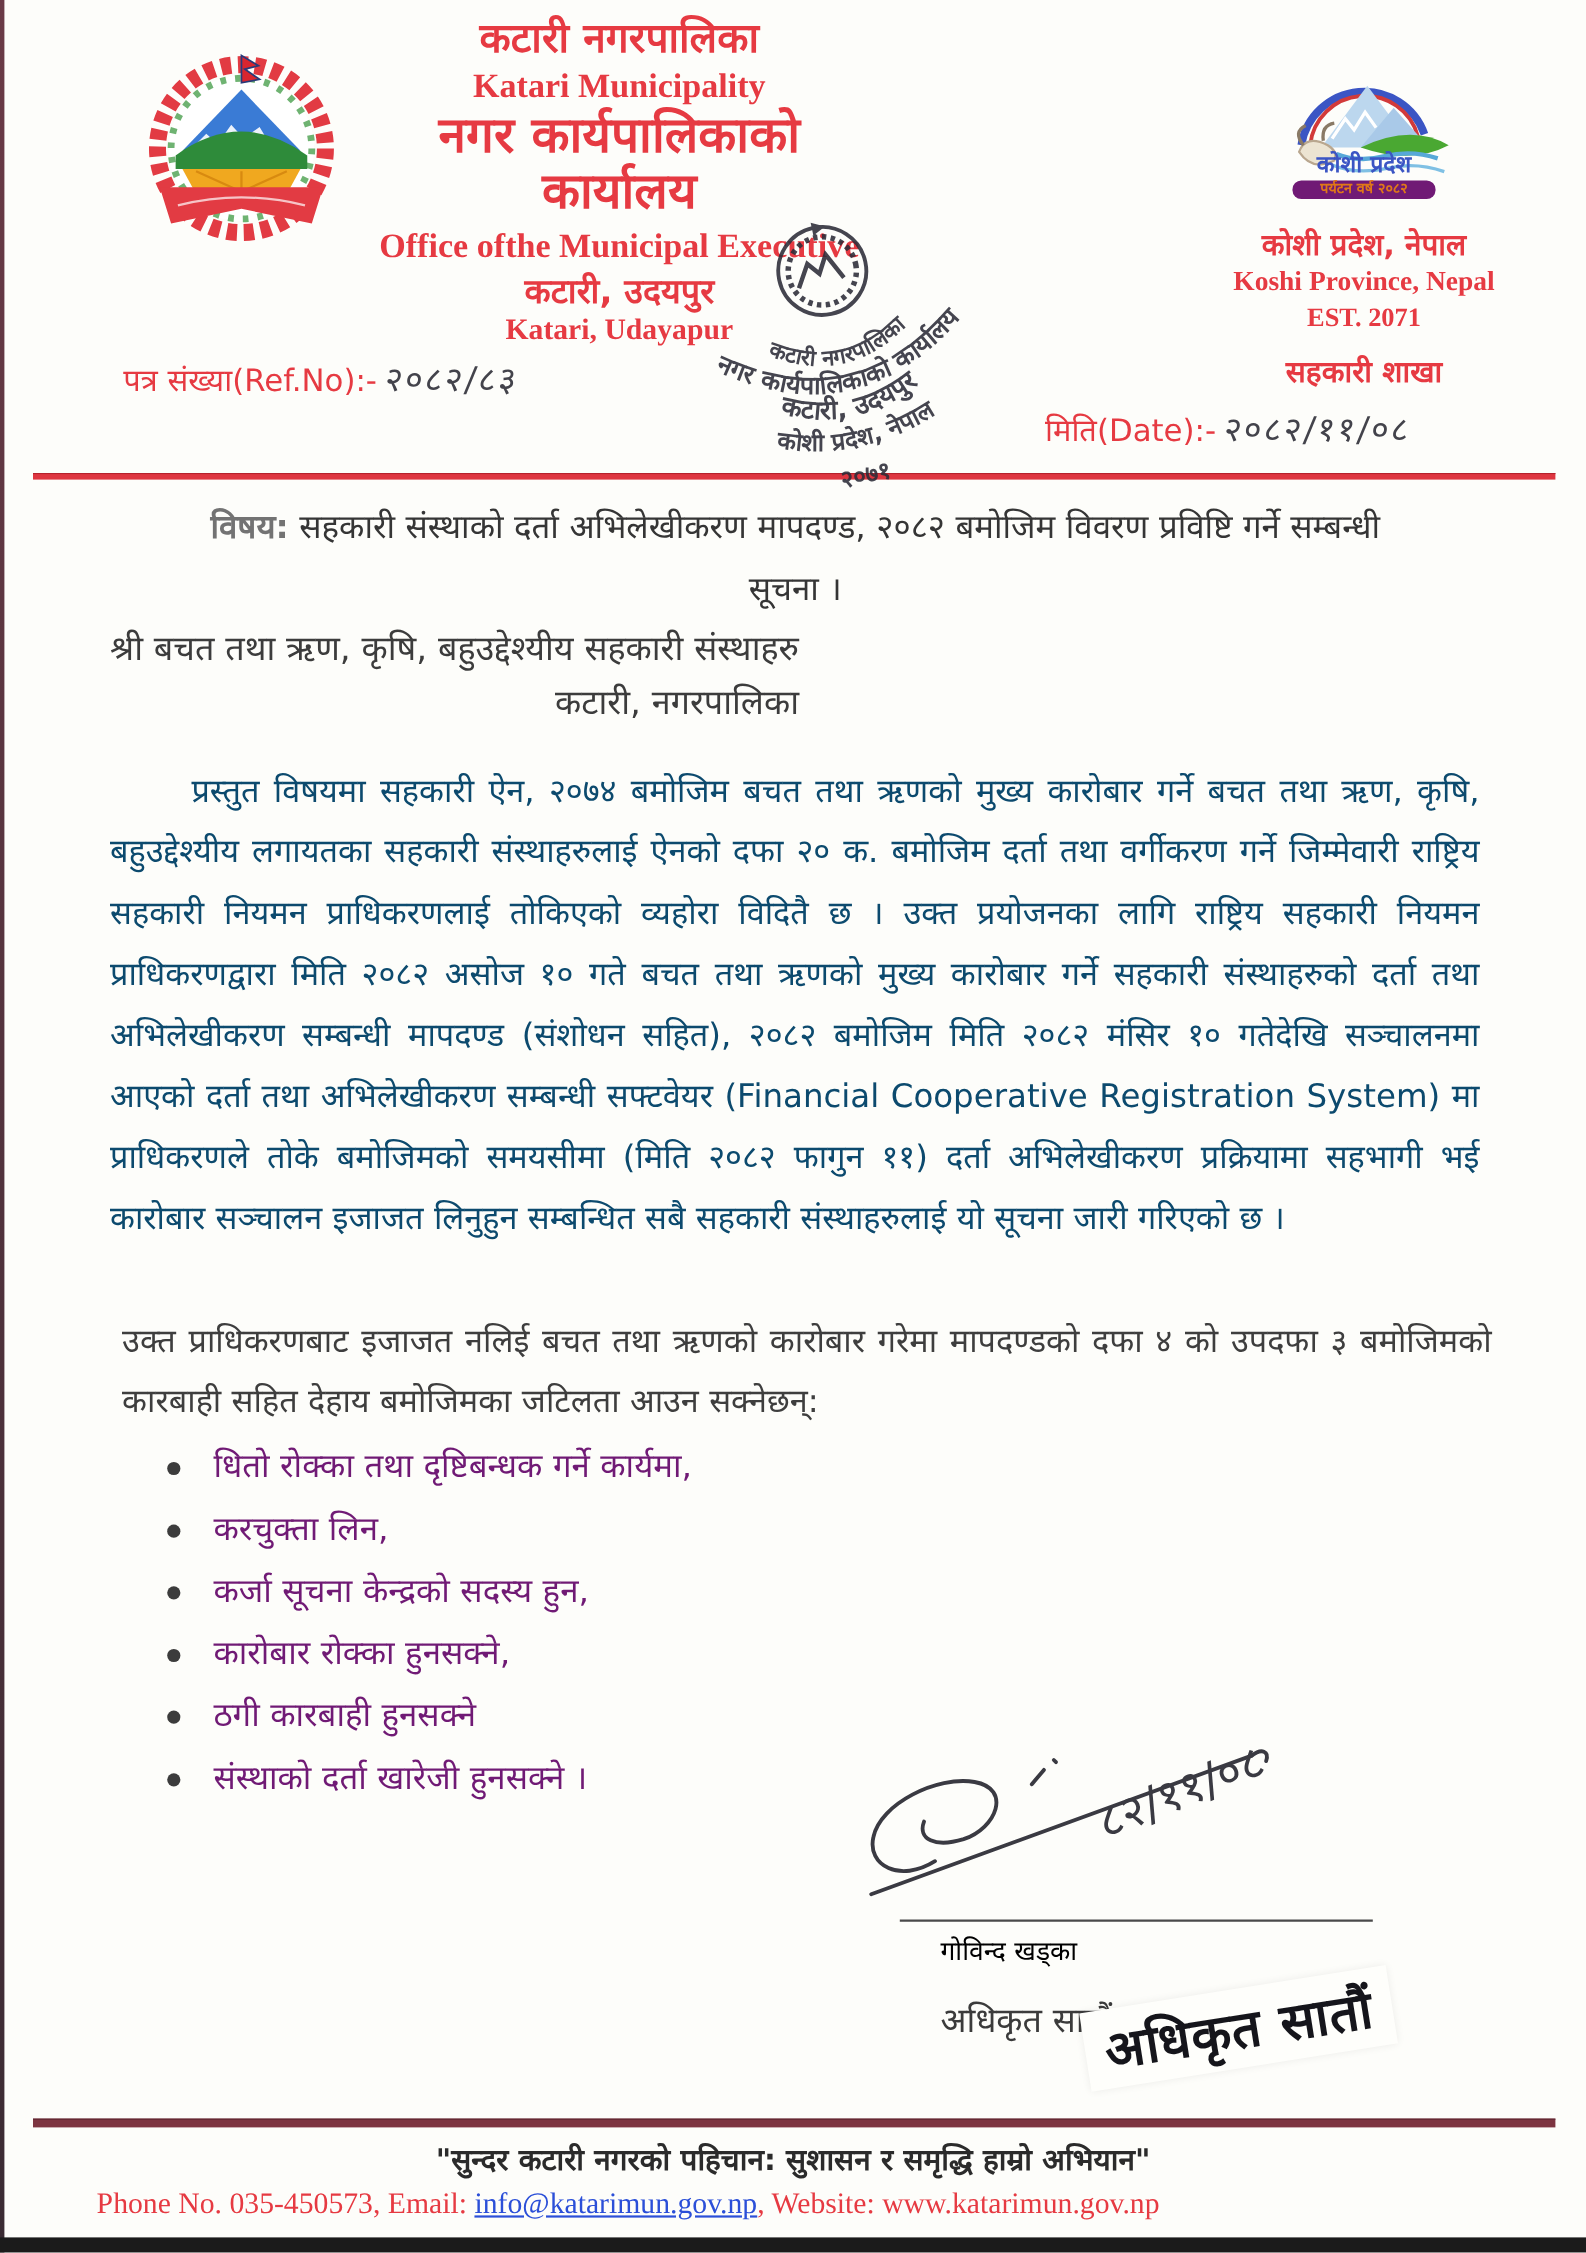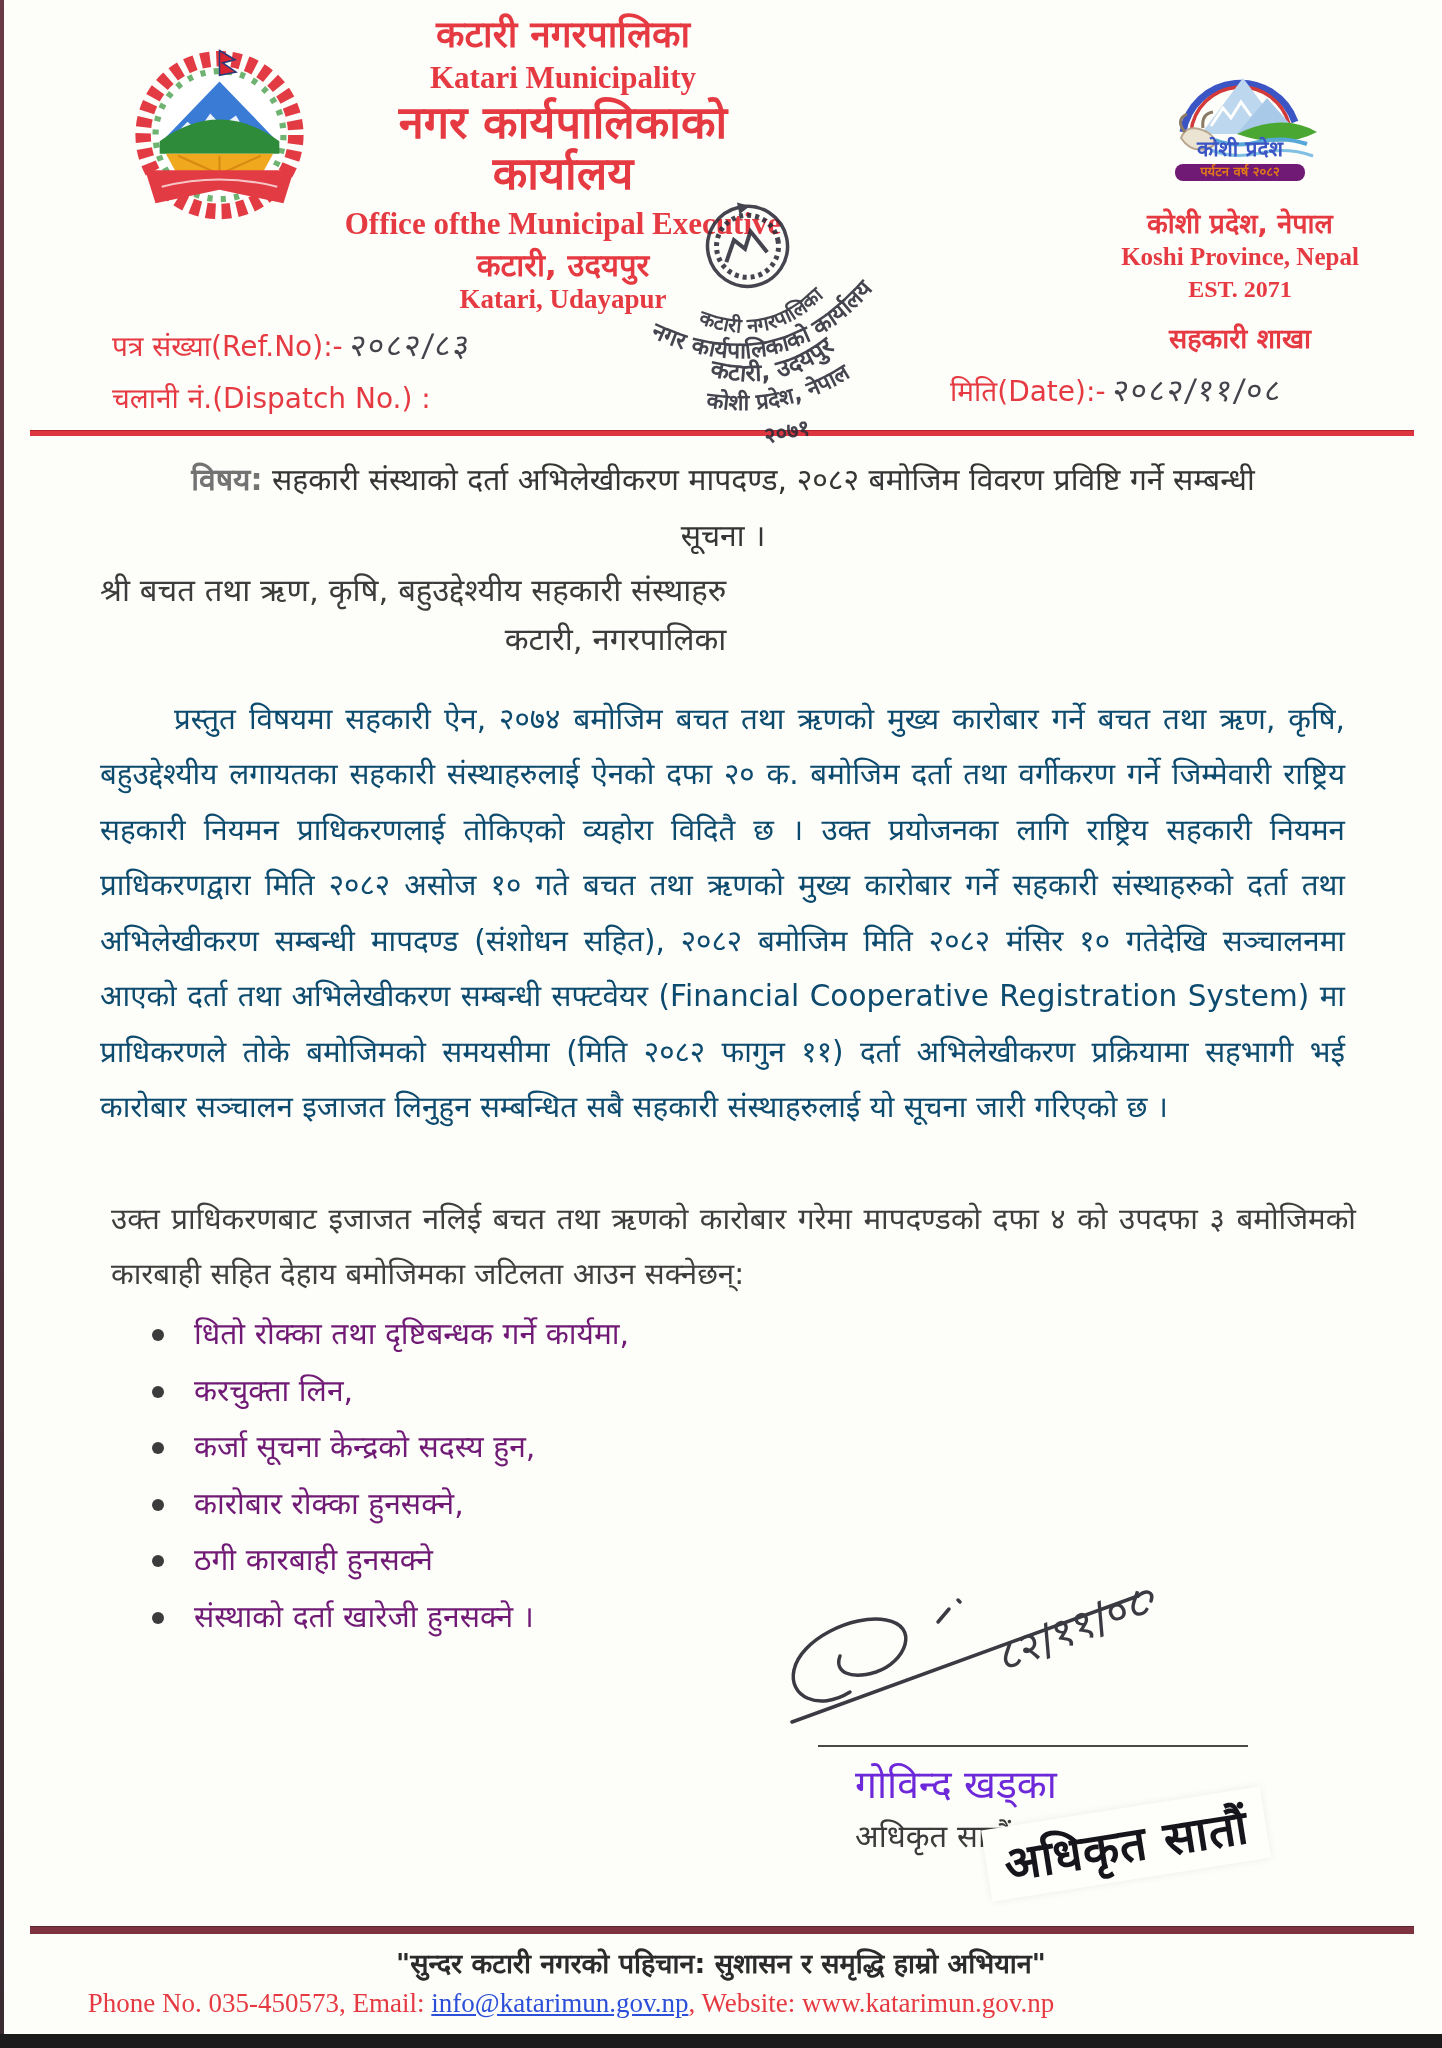--- a/index.html
+++ b/index.html
@@ -55,21 +55,21 @@
 
   
   .para1{position:absolute;left:100px;top:692px;width:1245px;font-size:29.5px;line-height:1.88;text-align:justify;text-indent:74px;color:#0c4a6e;font-family:"DejaVu Sans",sans-serif;}
   .para2{position:absolute;left:100px;top:1192px;width:1245px;font-size:29.5px;line-height:1.88;text-align:justify;color:#3e3e3e;font-family:"DejaVu Sans",sans-serif;margin-left:11px;}
   .bullets{position:absolute;left:152px;top:1312px;width:1120px;list-style:none;margin:0;padding:0;}
   .bullets li{display:flex;align-items:flex-start;gap:30px;font-size:30px;line-height:1.45;margin-bottom:13px;color:#701a75;font-family:"DejaVu Sans",sans-serif;}
   .dot{flex:0 0 auto;width:12px;height:12px;border-radius:50%;background:#3c3c3c;margin-top:17px;}
 
   
   .sig-svg{position:absolute;left:700px;top:1560px;width:580px;height:215px;}
-  .sig-name{position:absolute;left:855px;top:1756px;font-size:39px;color:#6d28d9;font-family:"DejaVu Sans",sans-serif;}
+  .sig-name{position:absolute;left:855px;top:1756px;font-size:24px;color:#000000;font-family:"DejaVu Sans",sans-serif;}
   .sig-desig{position:absolute;left:855px;top:1814px;font-size:31px;color:#3b3b3b;font-family:"DejaVu Sans",sans-serif;}
   .desig-stamp{position:absolute;left:985px;top:1808px;transform:rotate(-9deg);
     font-size:47px;font-weight:800;color:#15151b;font-family:"DejaVu Sans",sans-serif;
     background:#fefefb;padding:4px 18px;box-shadow:0 0 8px rgba(0,0,0,.07);letter-spacing:1px;}
 
   
   .footer-rule{position:absolute;left:30px;top:1926px;width:1384px;height:7px;background:#7d3440;border-top:1px solid #5d2630;}
   .slogan{position:absolute;left:0;top:1944px;width:1442px;text-align:center;font-size:27px;color:#2b2b2b;font-weight:600;font-family:"DejaVu Sans",sans-serif;}
   .contact{position:absolute;left:0;top:1988px;width:1142px;text-align:center;font-size:27px;color:#e63a42;font-family:"Liberation Serif",serif;}
   .contact .email{color:#2b4fd8;text-decoration:underline;}
@@ -144,23 +144,20 @@
     <text font-size="24"><textPath href="#arcC" startOffset="50%" text-anchor="middle">कटारी, उदयपुर</textPath></text>
     <text font-size="22"><textPath href="#arcD" startOffset="50%" text-anchor="middle">कोशी प्रदेश, नेपाल</textPath></text>
     <text x="170" y="282" font-size="22" text-anchor="middle">२०७१</text>
   </svg>
 
   <div class="ref-block">
     <div>
       <span class="red np-display" style="font-weight:normal">पत्र संख्या(Ref.No):-</span>
       <span class="hand">२०८२/८३</span>
     </div>
-    <div>
-      <span class="red np-display" style="font-weight:normal">चलानी नं.(Dispatch No.) :</span>
-    </div>
   </div>
   <div class="date-block">
     <span class="red np-display" style="font-weight:normal">मिति(Date):-</span>
     <span class="hand">२०८२/११/०८</span>
   </div>
 
   <div class="red-rule"></div>
 
   <div class="subject">
     <span class="label">विषय:</span>

